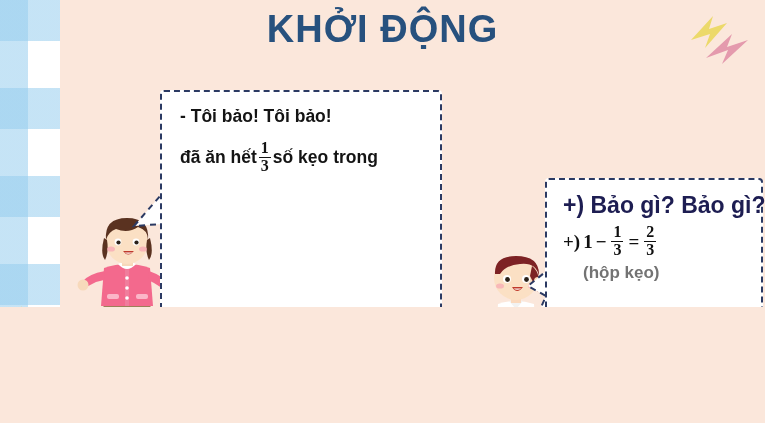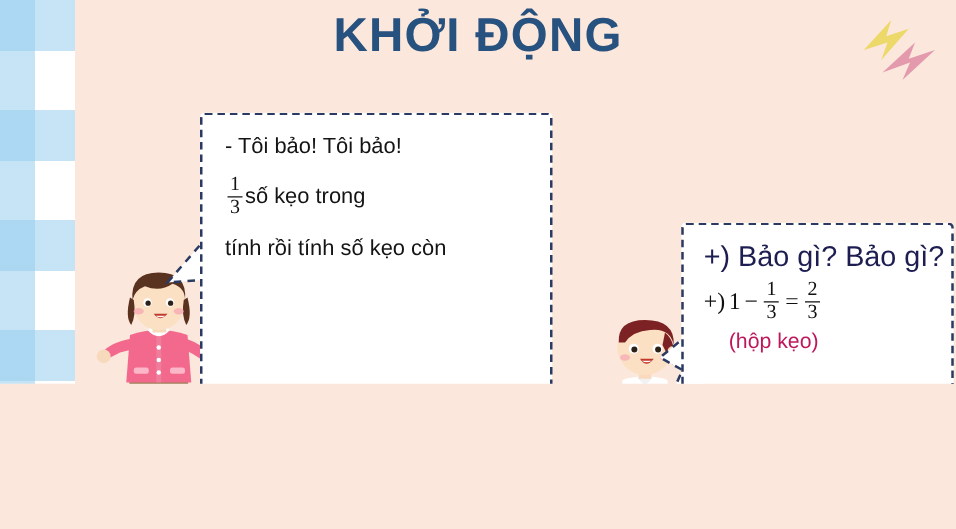--- a/index.html
+++ b/index.html
@@ -37,20 +37,21 @@
   .bolt{position:absolute;width:0;height:0;}
   .bolt svg{display:block;}
 
   
   .bubble{
     position:absolute;
     background:#ffffff;
     border:2px dashed #2b3a63;
     border-radius:4px;
     box-sizing:border-box;
+    font-weight:bold;
   }
   .bubble .inner{padding:14px 18px;}
 
   #bubble-left{
     left:160px;top:90px;width:282px;height:253px;
   }
   #bubble-left .inner{padding:16px 16px 10px 18px;}
 
   #bubble-right{
     left:545px;top:178px;width:218px;height:148px;
@@ -88,21 +89,21 @@
     color:#1d1d52;font-size:23px;margin:0 0 6px 2px;white-space:nowrap;
     font-family:"Liberation Sans", sans-serif;
   }
   #bubble-right .r2{
     color:#101010;font-size:19px;margin:0 0 2px 2px;
     font-family:"Liberation Serif", serif;
     display:flex;align-items:center;gap:3px;white-space:nowrap;
   }
   #bubble-right .r2 .op{font-family:"Liberation Serif", serif;font-size:19px;}
   #bubble-right .r3{
-    color:#be185d;font-size:17px;margin:4px 0 12px 22px;white-space:nowrap;
+    color:#737373;font-size:17px;margin:4px 0 12px 22px;white-space:nowrap;
     font-family:"Liberation Sans", sans-serif;
   }
 
   
   .char{position:absolute;}
   #teacher{left:74px;top:216px;width:110px;height:176px;}
   #boy{left:470px;top:252px;width:92px;height:140px;}
   .char svg{display:block;}
 </style>
 </head>
@@ -241,26 +242,25 @@
 
   <svg class="tail" style="left:128px;top:178px;width:48px;height:78px;">
     <path d="M46 2 L6 48 L34 46 L34 74 L46 74 Z" fill="#ffffff" stroke="#2b3a63" stroke-width="2" stroke-dasharray="6 5"></path>
     <rect x="38" y="0" width="10" height="78" fill="#ffffff"></rect>
   </svg>
 
   <div class="bubble" id="bubble-left">
     <div class="inner">
       <p class="line">- Tôi bảo! Tôi bảo!</p>
       <p class="line">
-        <span class="frac">
+        <span>đã ăn hết</span><span class="frac">
             <span class="num">1</span>
             <span class="den">3</span>
           </span><span>số kẹo trong</span>
       </p>
-      <p class="line">tính rồi tính số kẹo còn</p>
     </div>
   </div>
 
   <svg class="tail" style="left:524px;top:256px;width:40px;height:62px;">
     <path d="M36 4 L4 30 L22 40 L14 58 L36 56 Z" fill="#ffffff" stroke="#2b3a63" stroke-width="2" stroke-dasharray="6 5"></path>
     <rect x="28" y="0" width="12" height="62" fill="#ffffff"></rect>
   </svg>
 
   <div class="bubble" id="bubble-right">
     <div class="inner">

